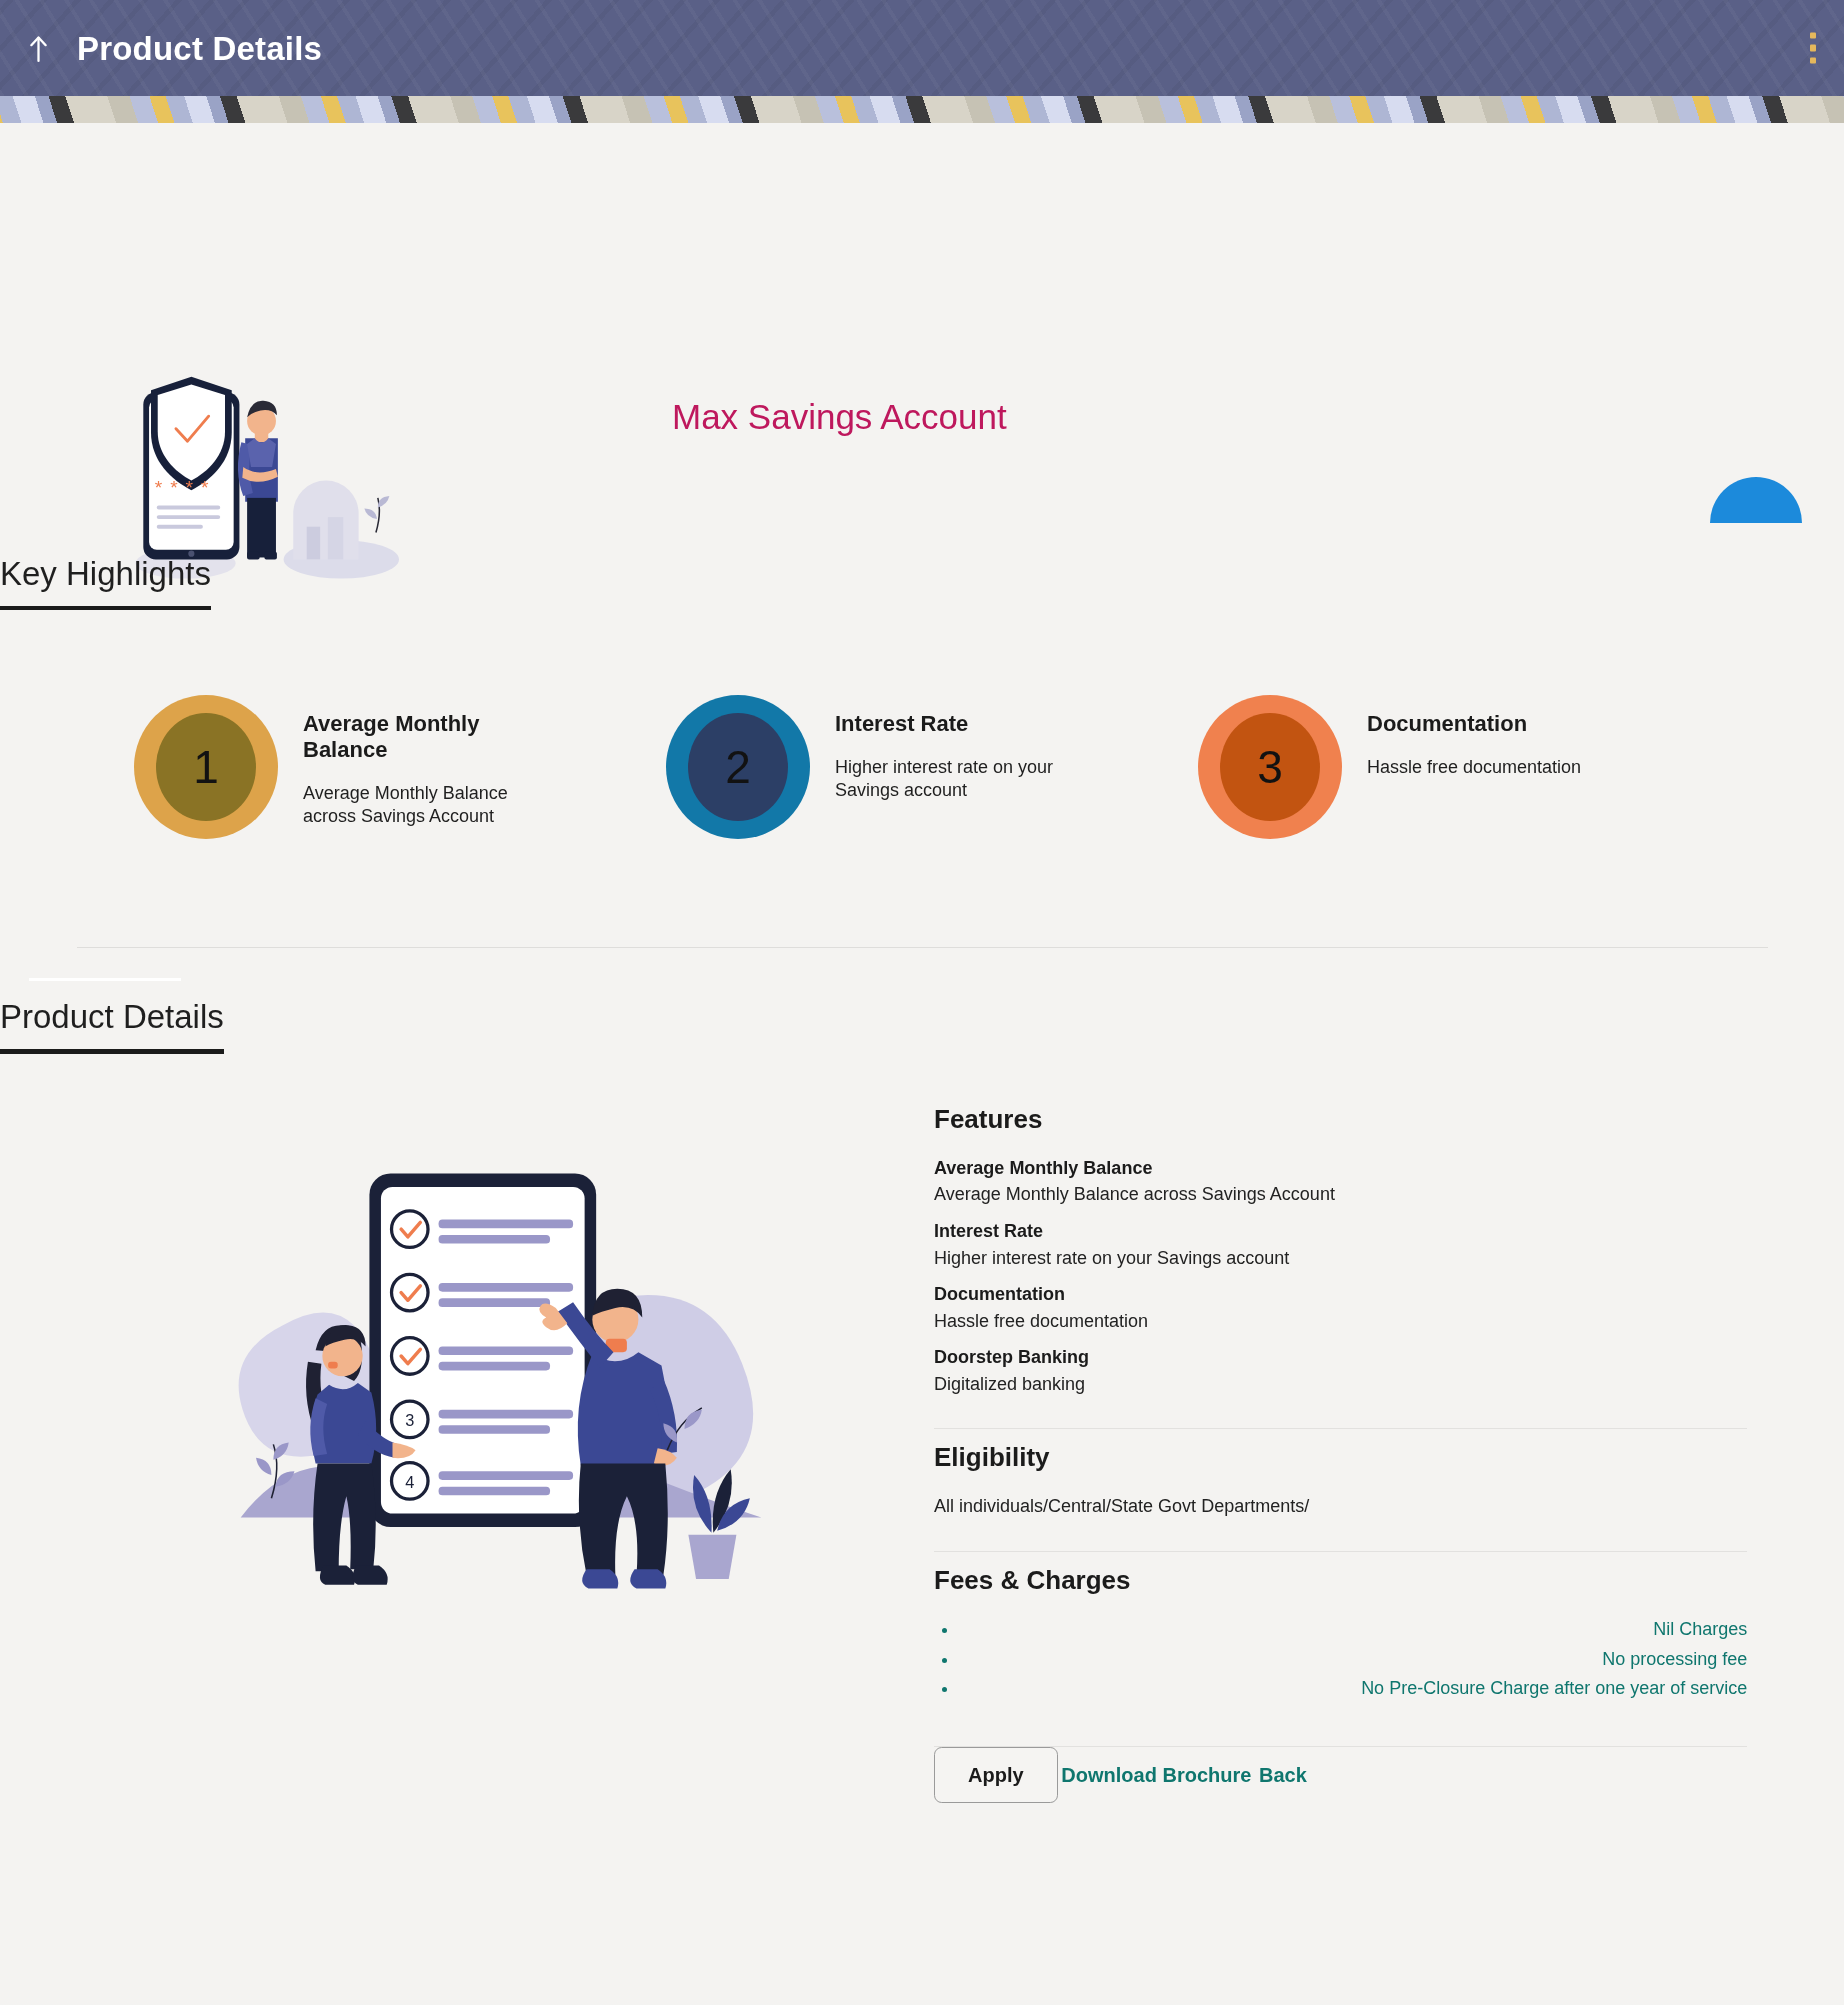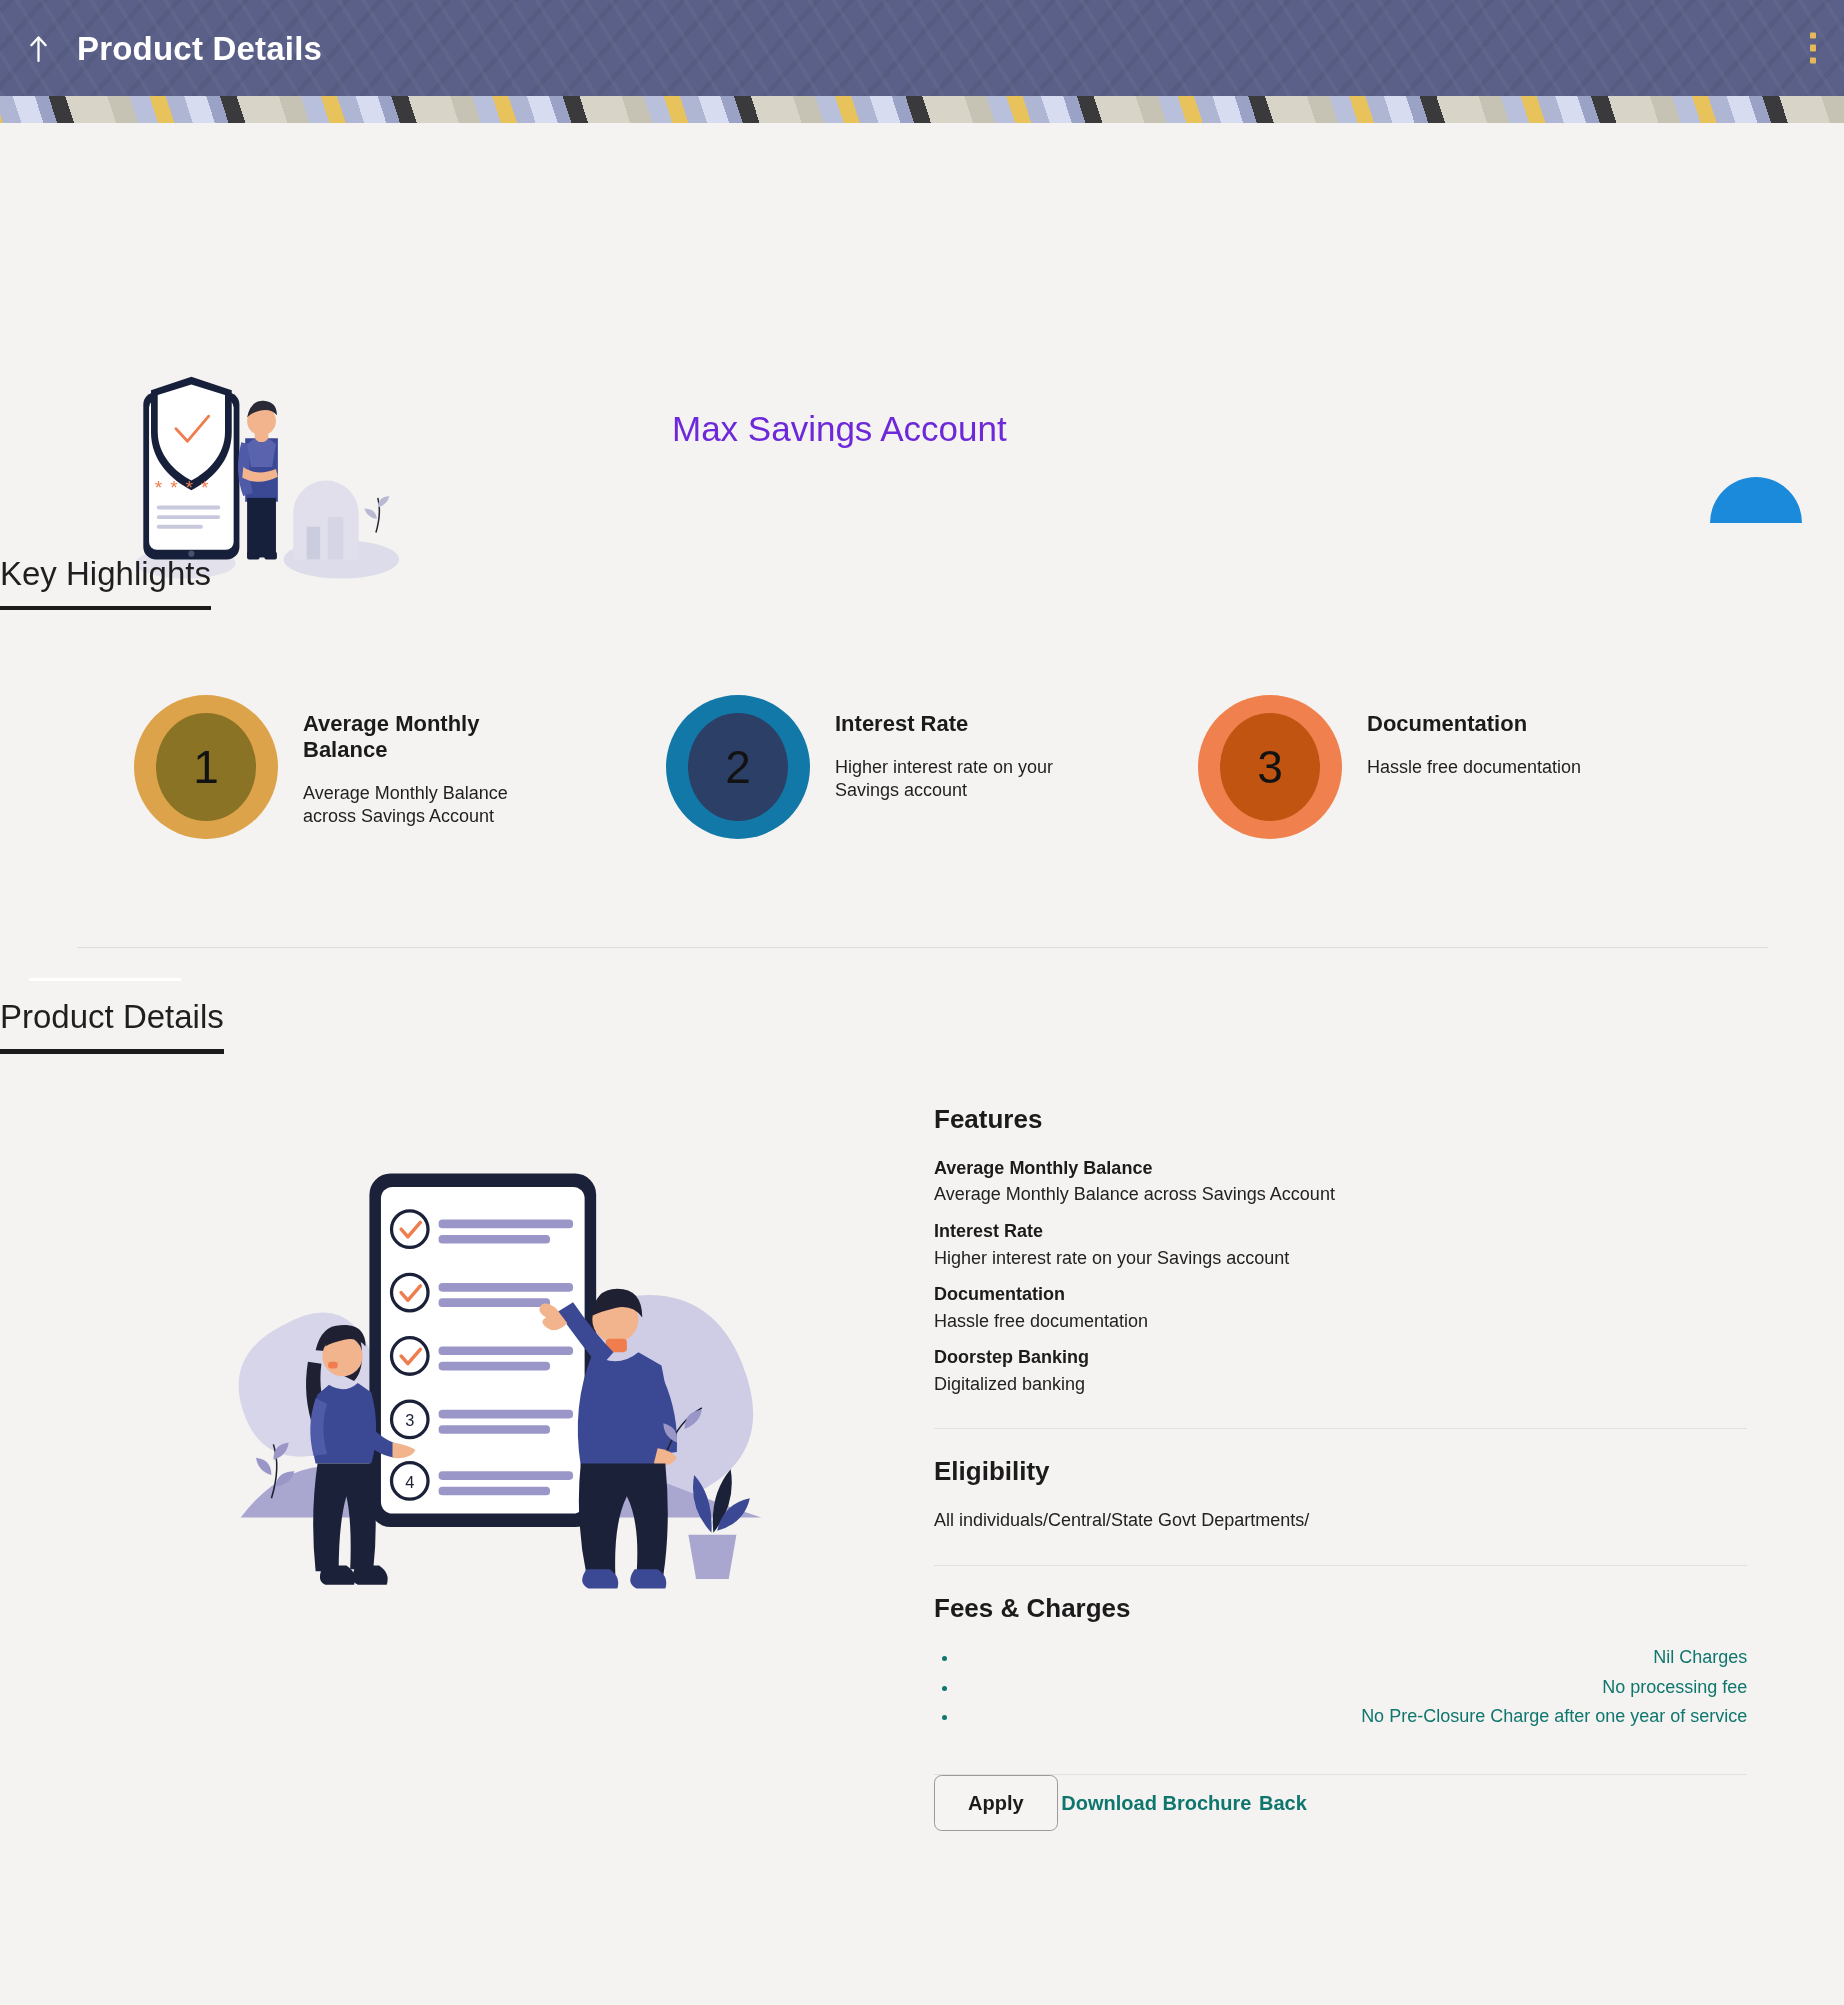--- a/index.html
+++ b/index.html
@@ -122,24 +122,23 @@
     left: 101px;
     top: 248px;
     width: 298px;
     height: 223px;
   }
   .product-title {
     position: absolute;
     left: 672px;
     top: 274px;
     font-size: 35px;
-    color: #6d28d9;
+    color: #be185d;
     font-weight: normal;
     white-space: nowrap;
-    margin-top: 12px;
   }
   .blue-dome {
     position: absolute;
     right: 43px;
     top: 354px;
     width: 92px;
     height: 46px;
     background: #1c8adb;
     border-radius: 92px 92px 0 0;
   }
@@ -247,21 +246,21 @@
     justify-content: center;
     padding-top: 29px;
   }
   .detail-col {
     flex: 1 1 auto;
     max-width: 821px;
     padding-right: 7.7px;
   }
 
   .detail-block { padding-bottom: 17.3px; }
-  .detail-block + .detail-block { border-top: 1px solid #e2e1df; padding-top: 27px; }
+  .detail-block + .detail-block { border-top: 1px solid #e2e1df; padding-top: 13px; }
 
   .block-title {
     font-size: 26px;
     font-weight: bold;
     color: #1b1b1b;
     margin-bottom: 23px;
   }
   .feature-item { margin-bottom: 15.4px; }
   .feature-name {
     font-size: 18px;

